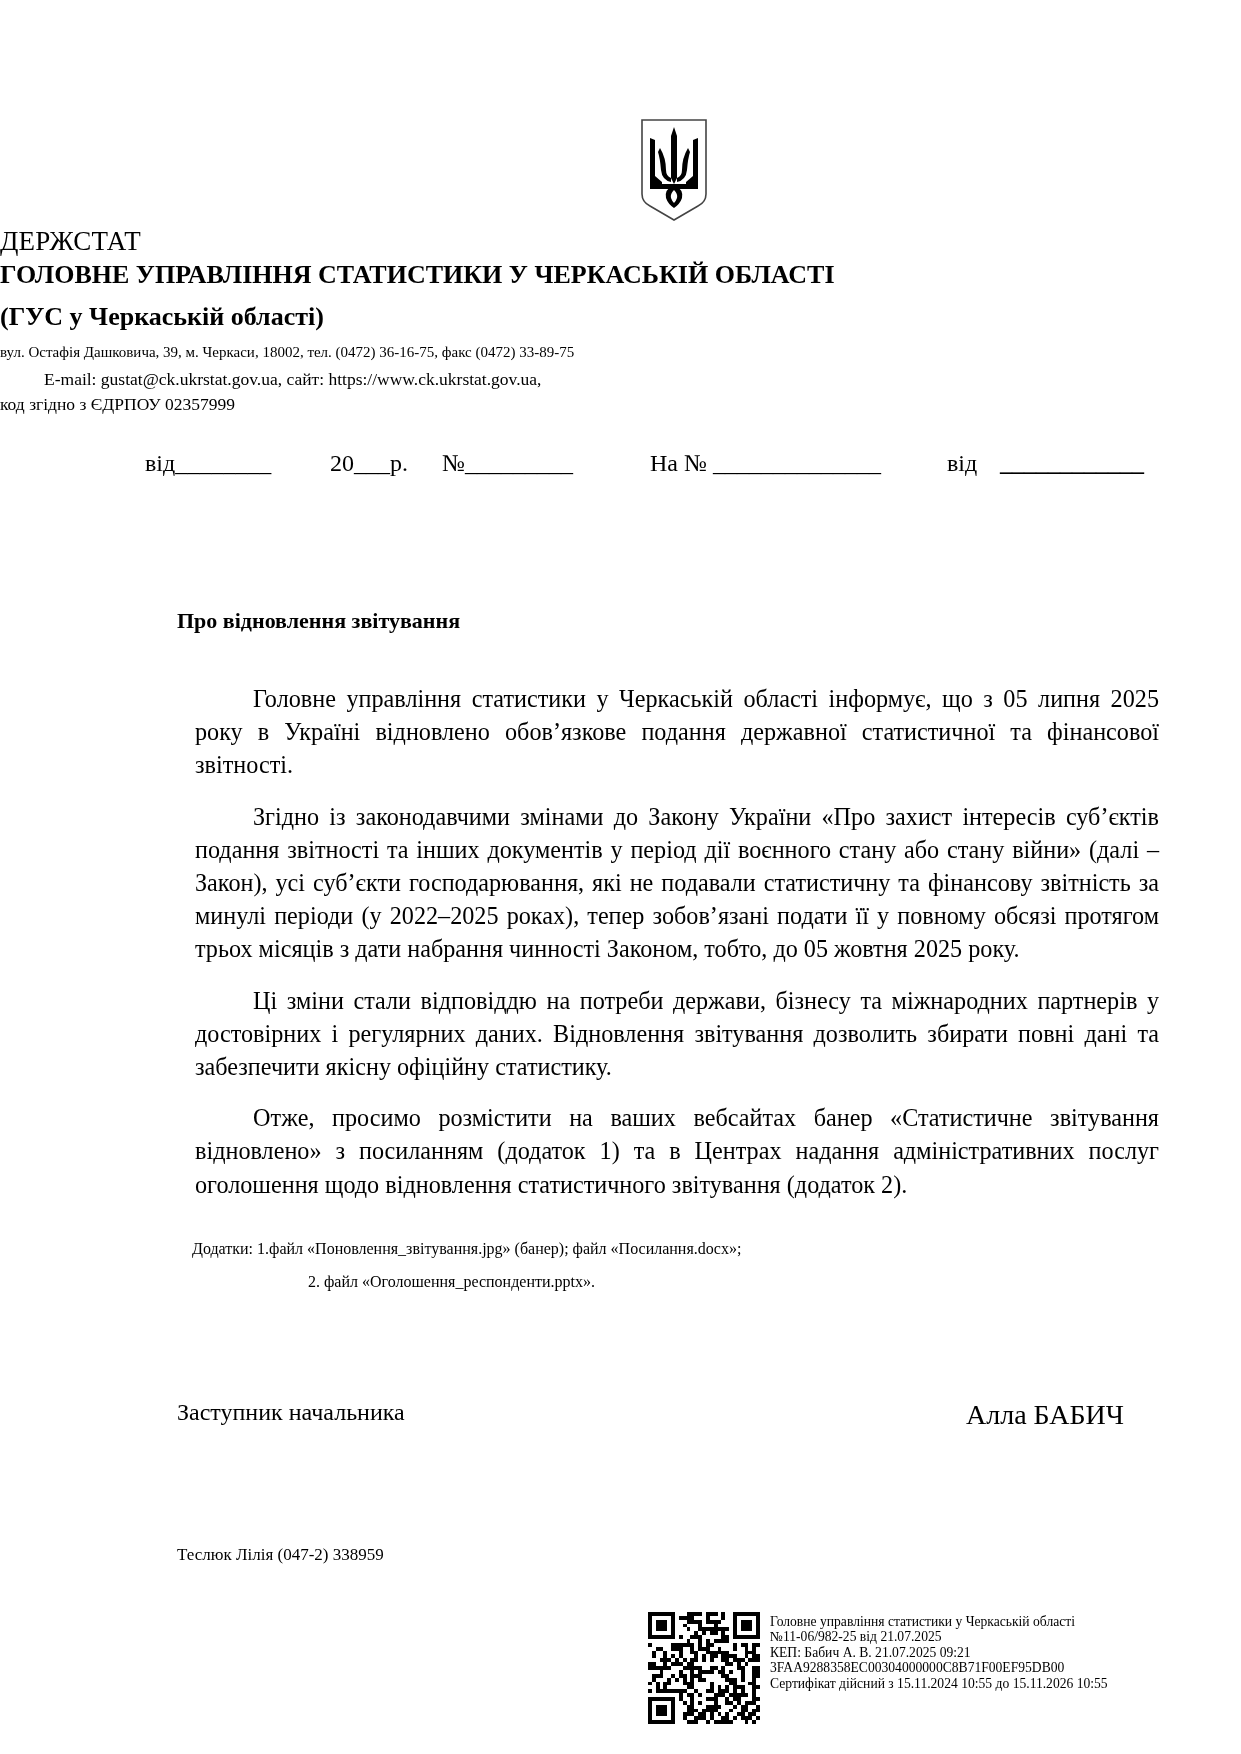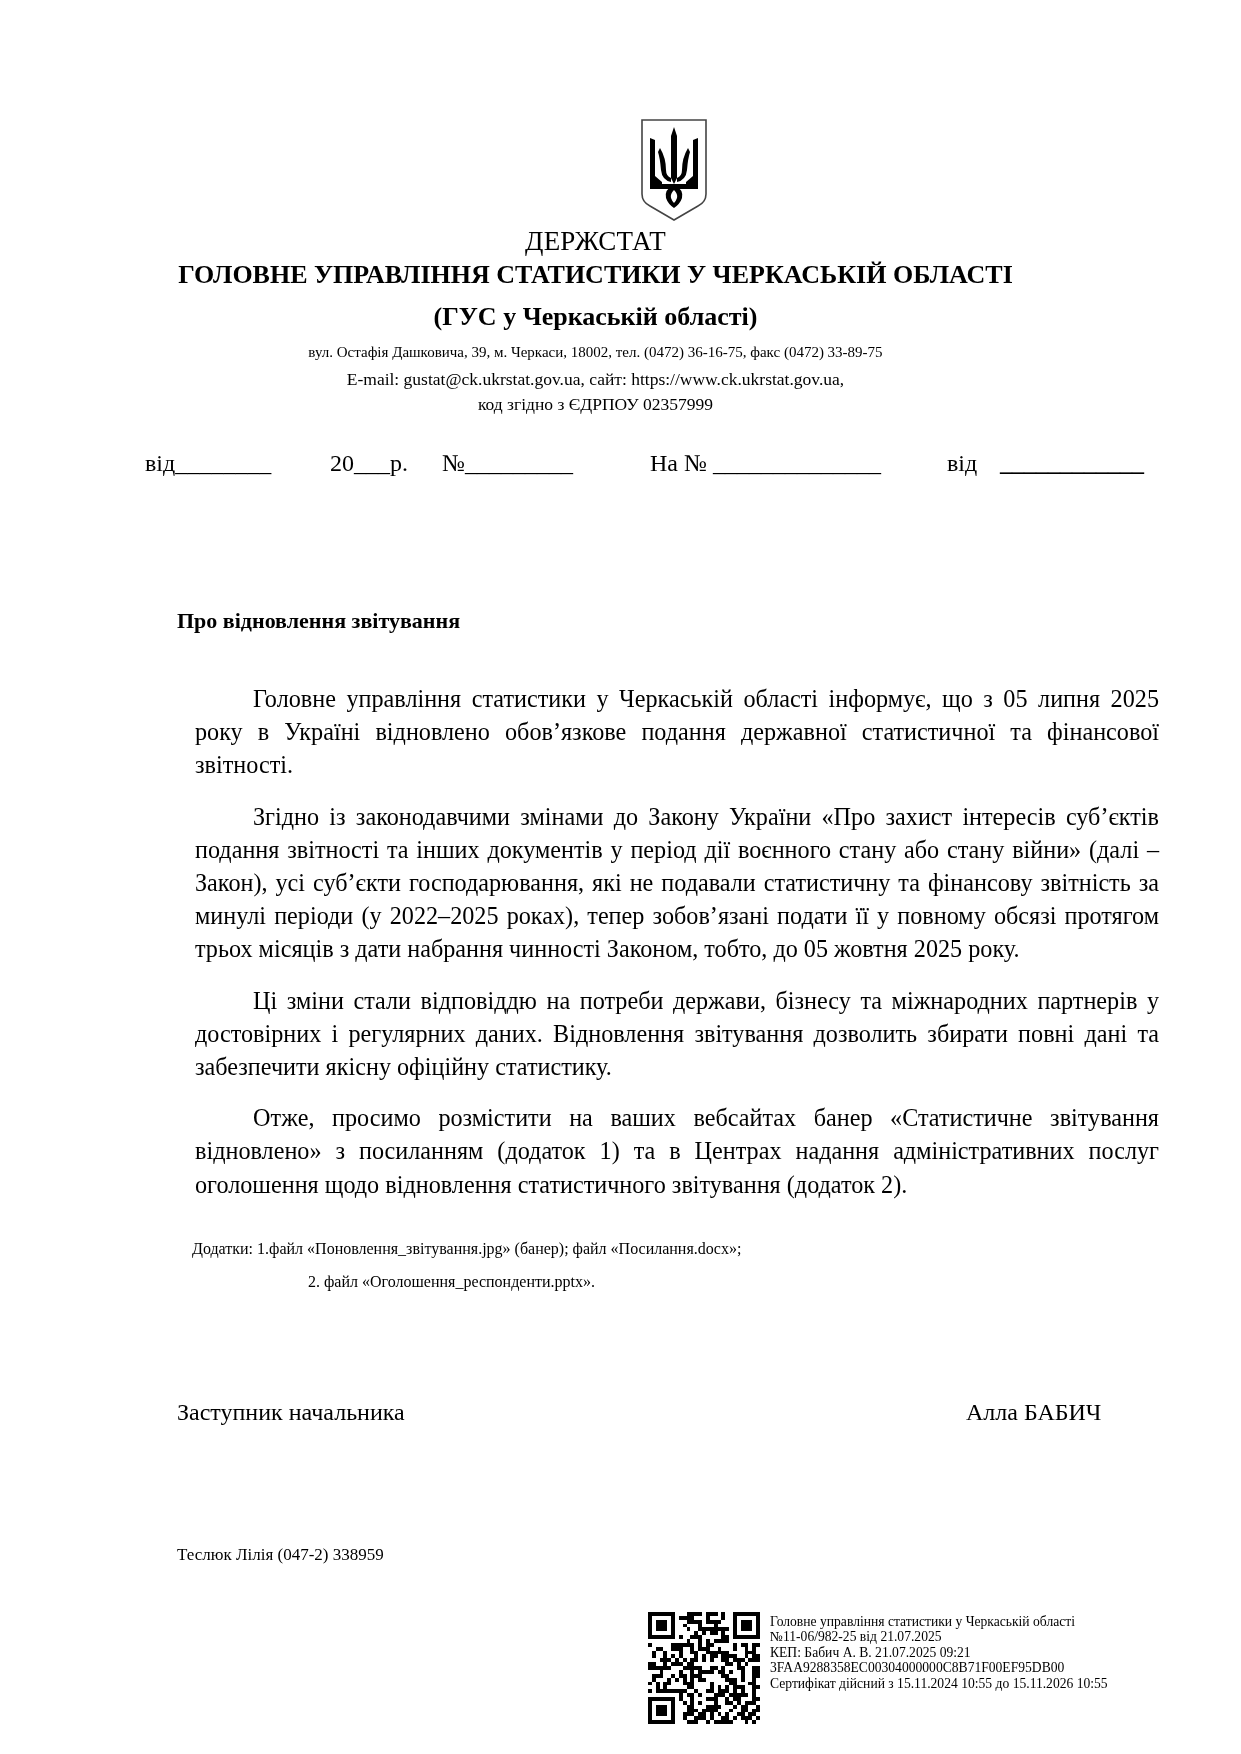--- a/index.html
+++ b/index.html
@@ -1,44 +1,44 @@
 <!DOCTYPE html>
 <html><head>
 <meta charset="utf-8">
 <style>
   html, body { margin: 0; padding: 0; background: #ffffff; }
   body { width: 1241px; height: 1754px; position: relative; overflow: hidden;
          font-family: "Liberation Serif", "DejaVu Serif", serif; color: #000; }
   .abs { position: absolute; }
-  .center { left: 16px; width: 1159px; text-align: center; }
+  .center { left: 0; width: 1159px; text-align: left; }
 
   #coat { left: 640px; top: 118px; width: 68px; height: 104px; }
 
   #agency { top: 226px; font-size: 27px; letter-spacing: 0.2px; }
   #org-name { top: 260px; font-size: 26px; font-weight: bold; }
   #org-short { top: 302px; font-size: 26px; font-weight: bold; }
   #address { top: 344px; font-size: 15px; }
-  #contacts { top: 369px; font-size: 17.5px; }
+  #contacts { top: 369px; font-size: 17.5px; margin-left: 44px; }
   #edrpou { top: 394px; font-size: 17.5px; }
 
   #reg-line { top: 450px; left: 145px; font-size: 24px; width: 1020px; height: 32px; }
   #reg-line span { position: absolute; white-space: pre; }
 
   #addressee { left: 706px; top: 510px; width: 430px; font-size: 24px; line-height: 32px; }
 
   #subject { left: 177px; top: 608px; font-size: 22px; font-weight: bold; }
 
   #body { left: 177px; top: 664px; width: 1000px; font-size: 24.2px; line-height: 33.2px; }
   #body p { margin: 18px; text-align: justify; text-indent: 58px; }
 
   #attachments { left: 192px; top: 1232px; width: 1020px; font-size: 16px; line-height: 33px; }
   #attachments .line2 { padding-left: 116px; }
 
   #signer-title { left: 177px; top: 1399px; font-size: 24px; }
-  #signer-name { left: 966px; top: 1399px; font-size: 24px; }
+  #signer-name { left: 966px; top: 1399px; font-size: 28px; }
 
   #executor { left: 177px; top: 1503px; font-size: 17px; margin-top: 42px; }
 
   #qr { left: 648px; top: 1612px; width: 112px; height: 112px; }
   #stamp { left: 770px; top: 1614px; font-size: 13.6px; line-height: 15.4px; white-space: nowrap; }
 </style>
 </head>
 <body>
 
 <div id="coat" class="abs">

